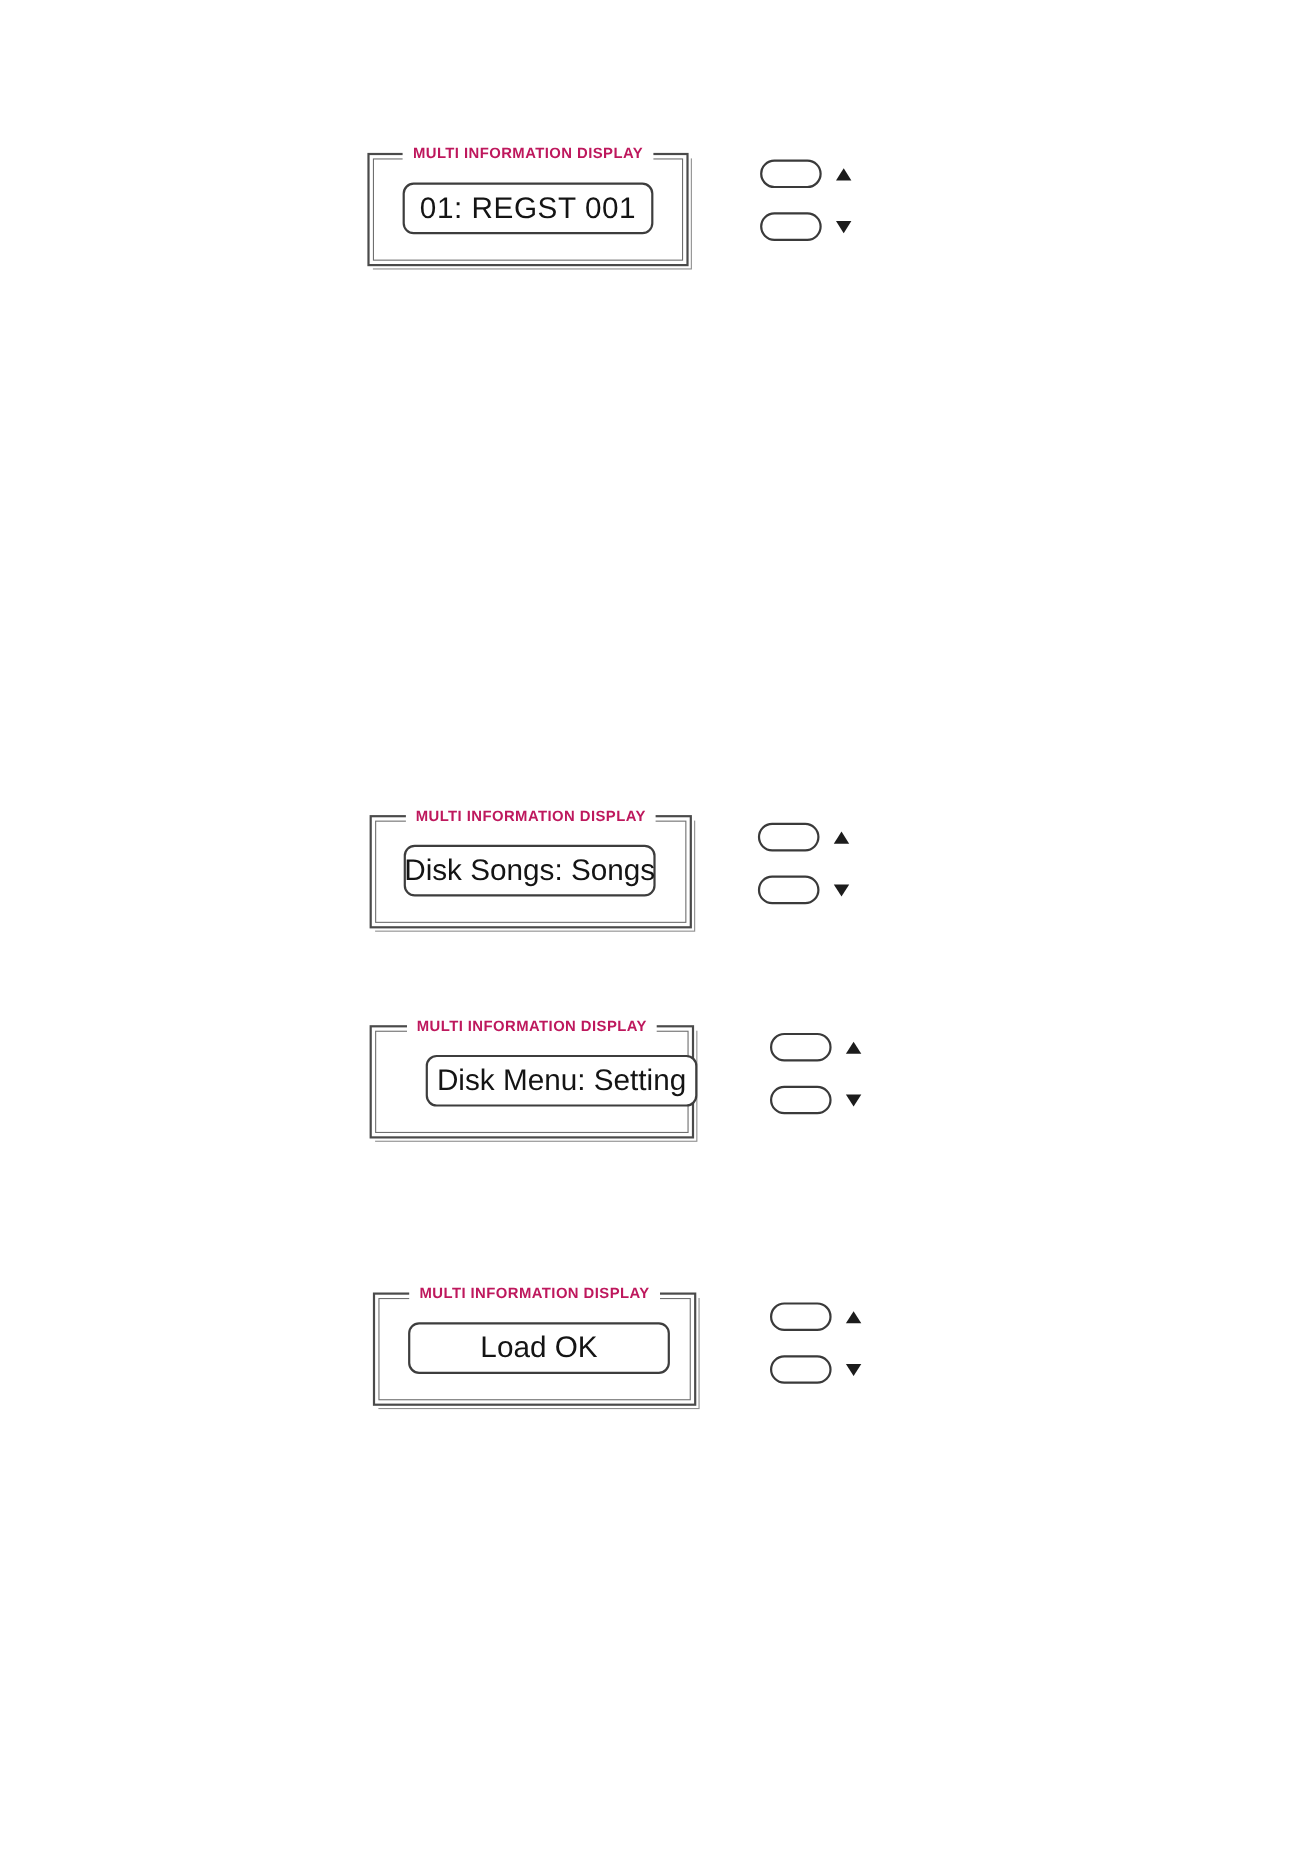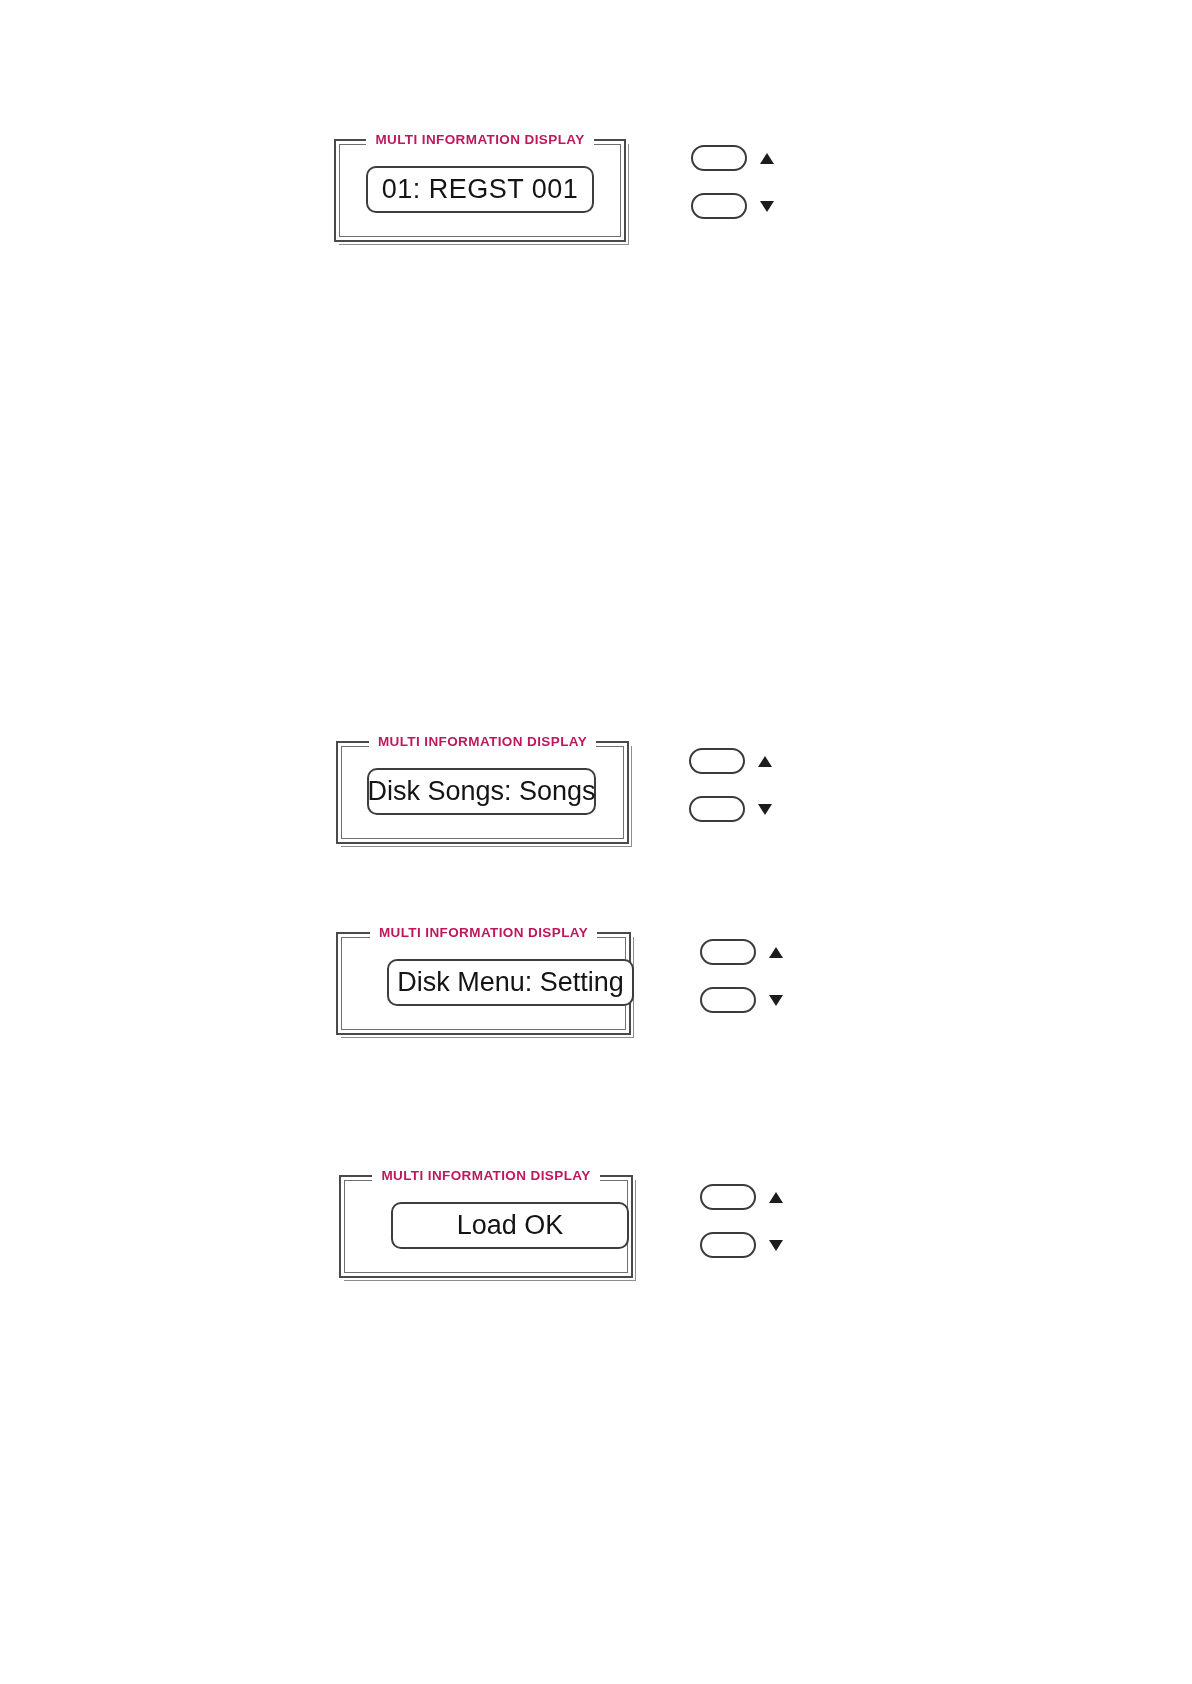--- a/index.html
+++ b/index.html
@@ -170,21 +170,21 @@
       <div class="arrow down"></div>
     </div>
   </div>
 </div>
 
 <div class="figure" style="left:0;top:0;">
   <div class="mid-panel" style="left:339px;top:1175px;width:294px;height:103px;position:absolute;">
     <div class="mid-legend">
       <span class="legend-text">MULTI INFORMATION DISPLAY</span>
     </div>
-    <div class="screen" style="left:30px;top:25px;width:238px;height:47px;font-size:27px;margin-left:20px;">
+    <div class="screen" style="left:30px;top:25px;width:238px;height:47px;font-size:27px;">
       <span>Load OK</span>
     </div>
   </div>
   <div class="btn-col" style="left:700px;top:1184px;">
     <div class="btn-row">
       <div class="pill-btn"></div>
       <div class="arrow up"></div>
     </div>
     <div class="btn-row" style="margin-top:22px;">
       <div class="pill-btn"></div>

